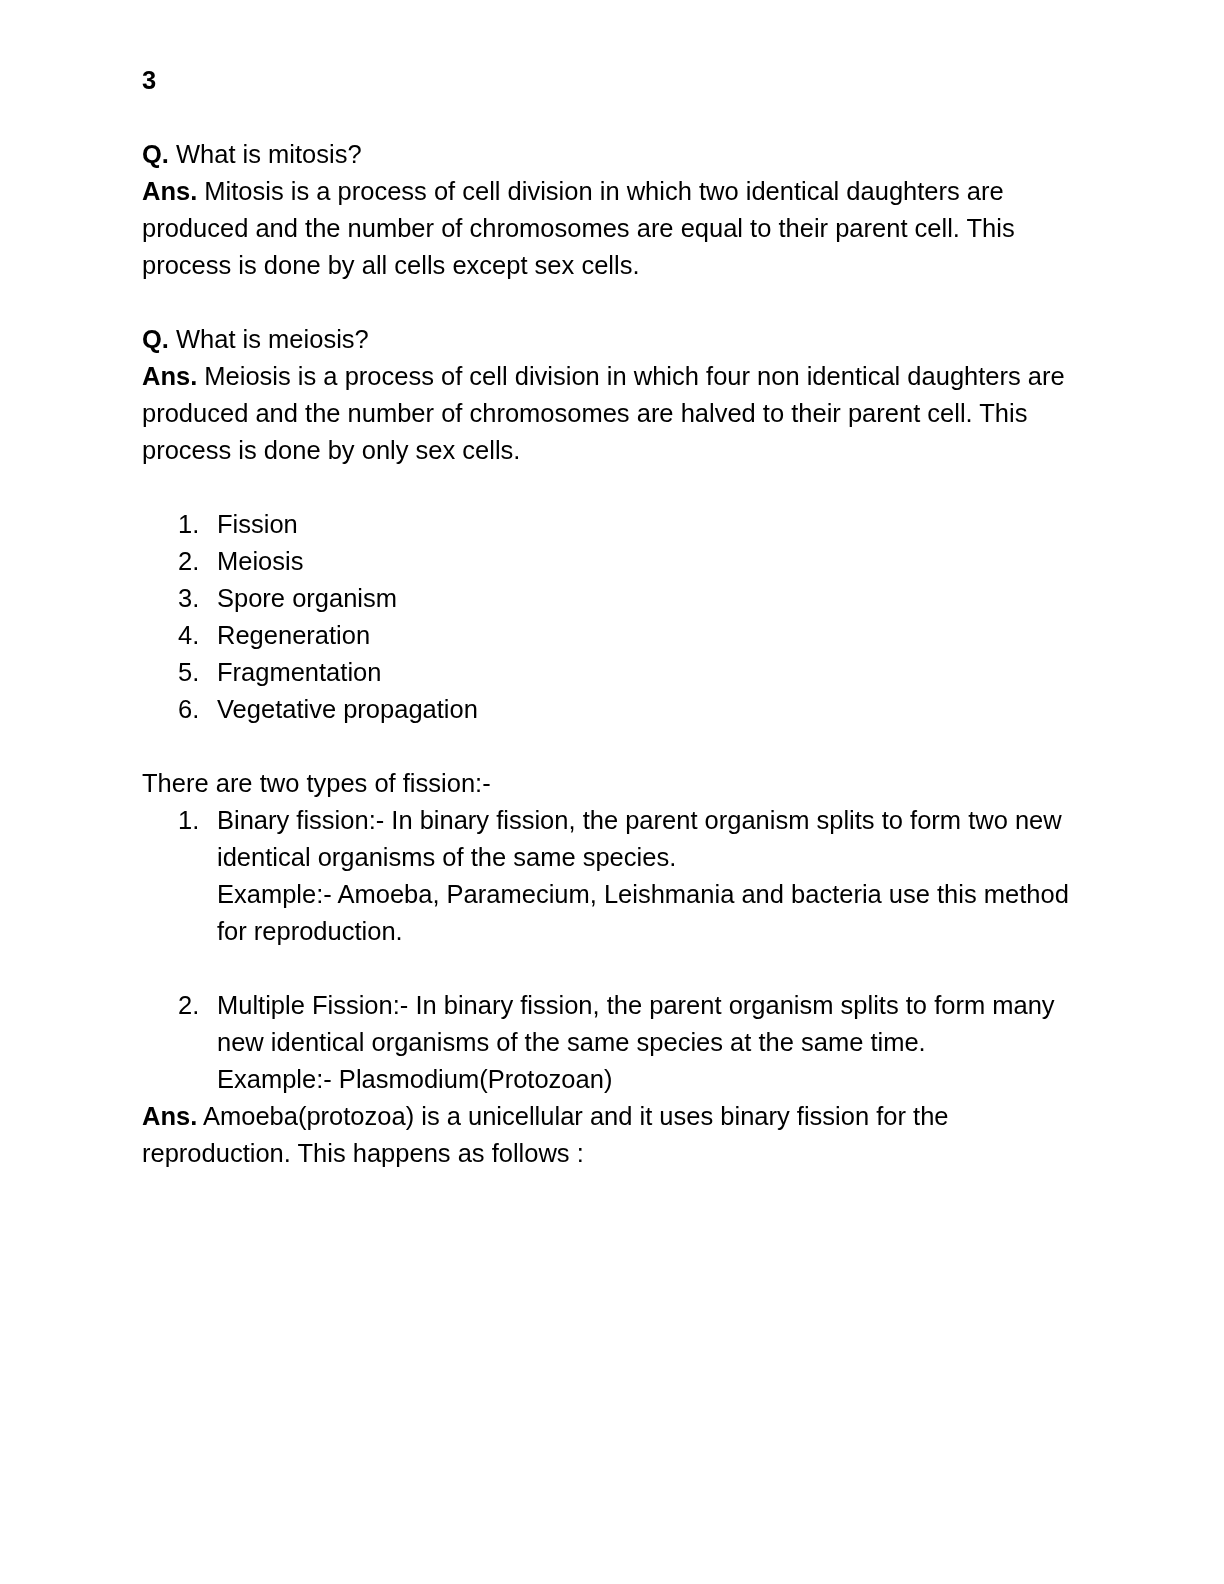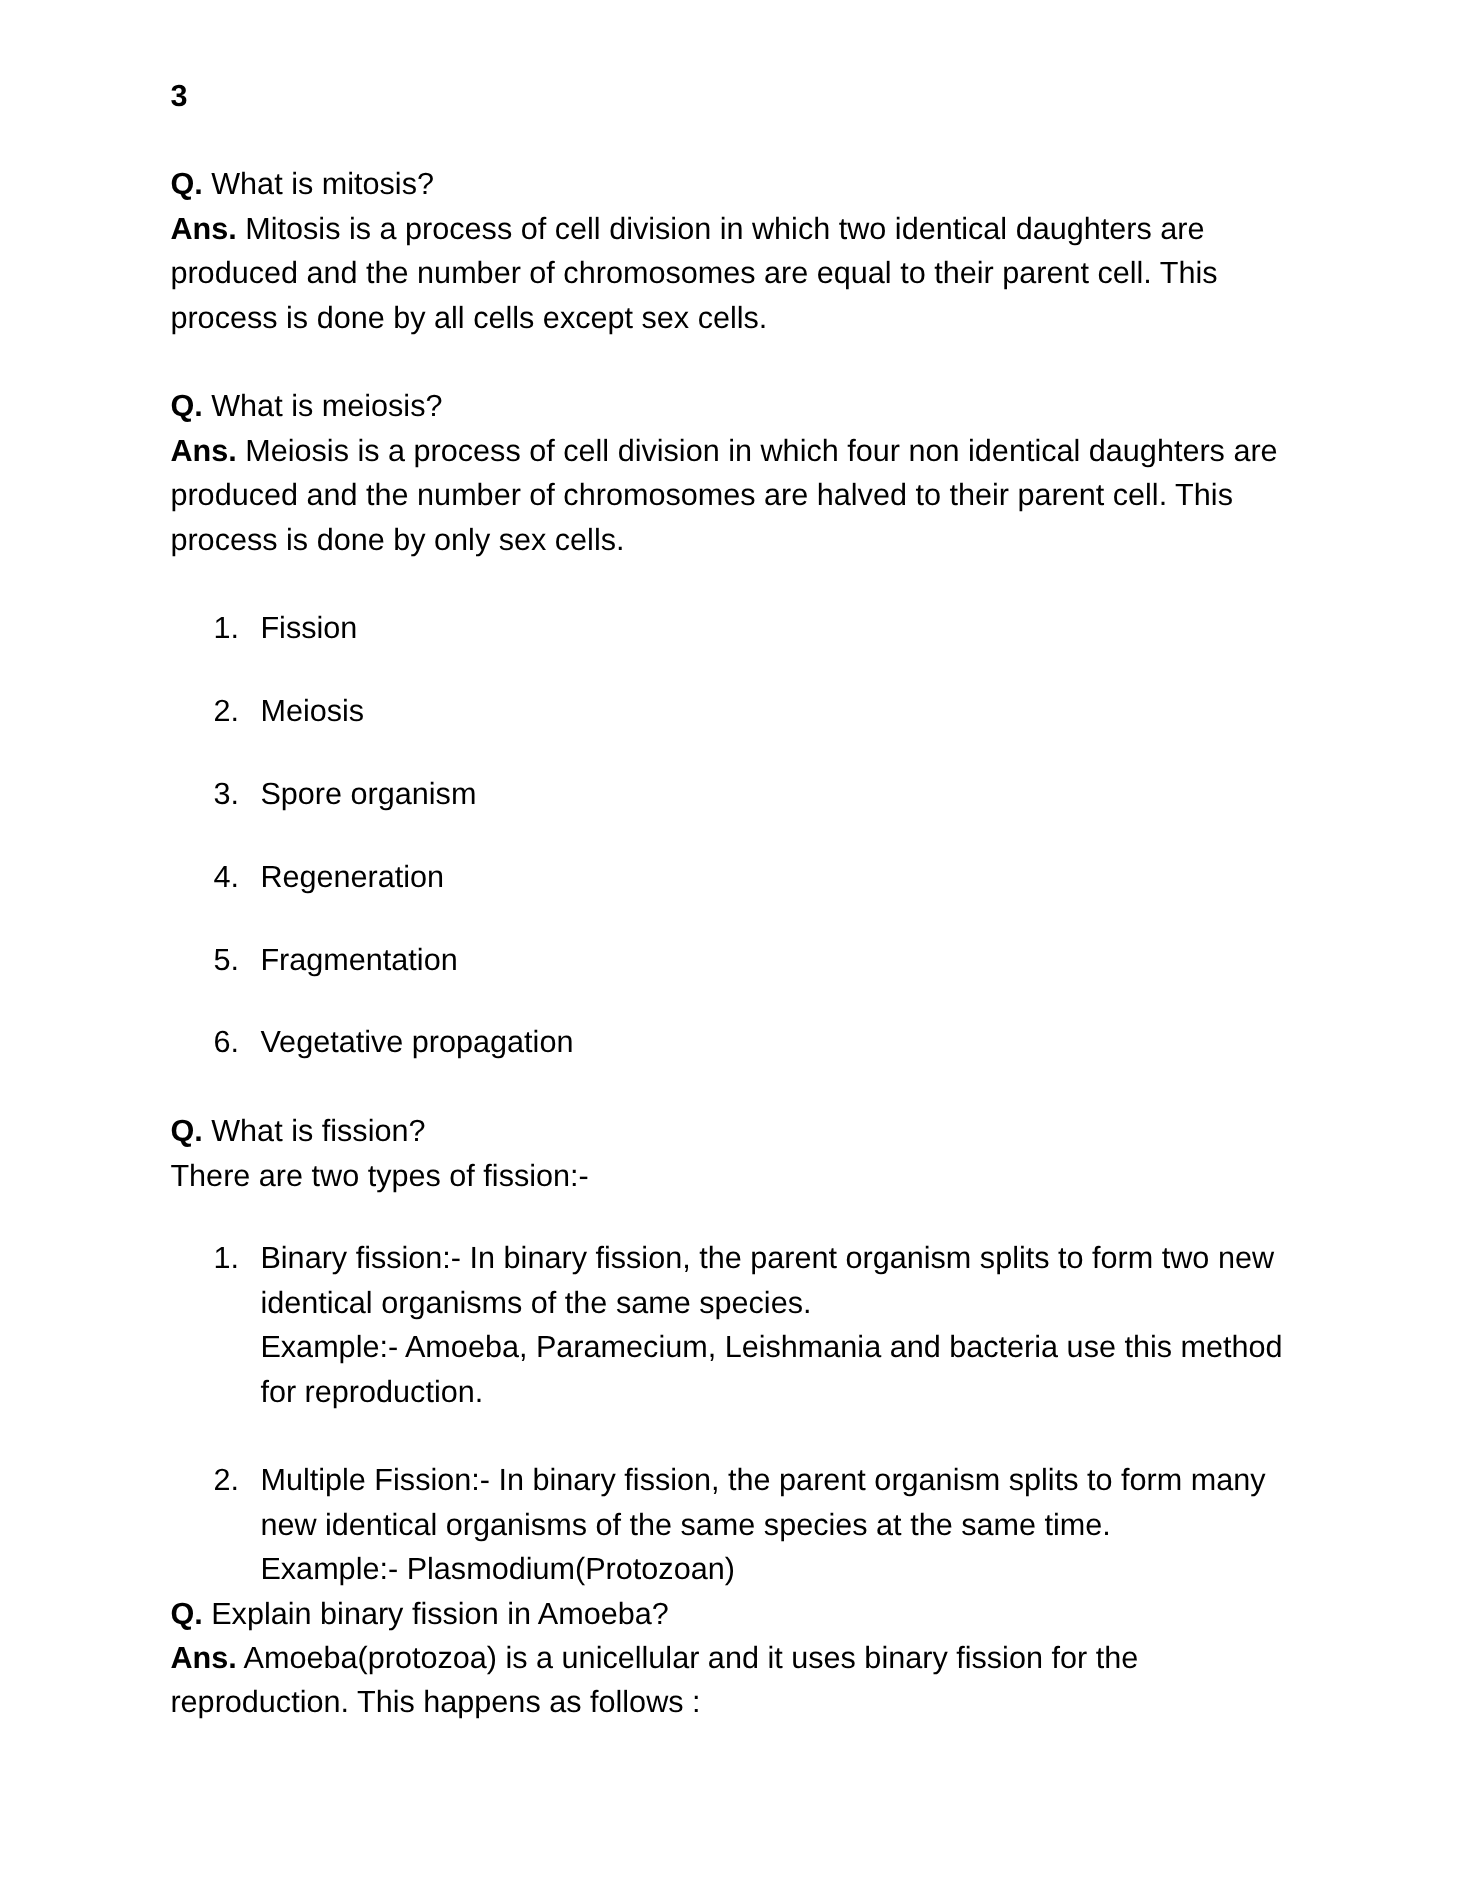--- a/index.html
+++ b/index.html
@@ -56,21 +56,20 @@
     left: 36px;
     top: 0;
     width: 34px;
     text-align: left;
   }
   ol.num-list.spaced > li + li {
     margin-top: 37px;
   }
   ol.num-list > li .li-text {
     display: block;
-    margin-top: 32px;
   }
   ol.num-list > li .li-sub {
     display: block;
   }
 </style>
 </head>
 <body>
 
 <div class="page">
 
@@ -109,34 +108,32 @@
           <span class="li-text">Fragmentation</span>
         </li>
       <li>
           <span class="marker">6.</span>
           <span class="li-text">Vegetative propagation</span>
         </li>
     </ol>
   </div>
 
   <div class="qa-block tight">
-    <p class="line"><span class="lbl">Q.</span><span> What is fission?</span></p>
     <p class="line">There are two types of fission:-</p>
     <ol class="num-list spaced">
       <li>
         <span class="marker">1.</span>
         <span class="li-text">Binary fission:- In binary fission, the parent organism splits to form two new identical organisms of the same species.</span>
         <span class="li-sub">Example:- Amoeba, Paramecium, Leishmania and bacteria use this method for reproduction.</span>
       </li>
       <li>
         <span class="marker">2.</span>
         <span class="li-text">Multiple Fission:- In binary fission, the parent organism splits to form many new identical organisms of the same species at the same time.</span>
         <span class="li-sub">Example:- Plasmodium(Protozoan)</span>
       </li>
     </ol>
   </div>
 
   <div class="qa-block tight">
-    <p class="line"><span class="lbl">Q.</span><span> Explain binary fission in Amoeba?</span></p>
     <p class="line"><span class="lbl">Ans.</span><span> Amoeba(protozoa) is a unicellular and it uses binary fission for the reproduction. This happens as follows :</span></p>
   </div>
 
 </div>
 
 </body></html>

